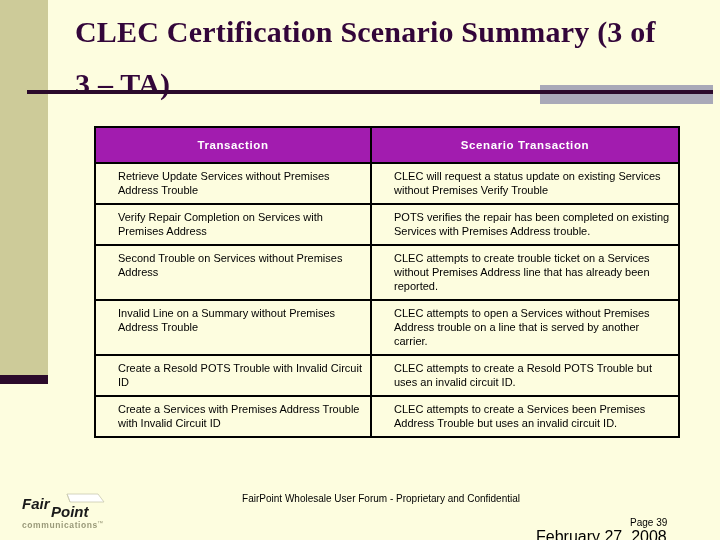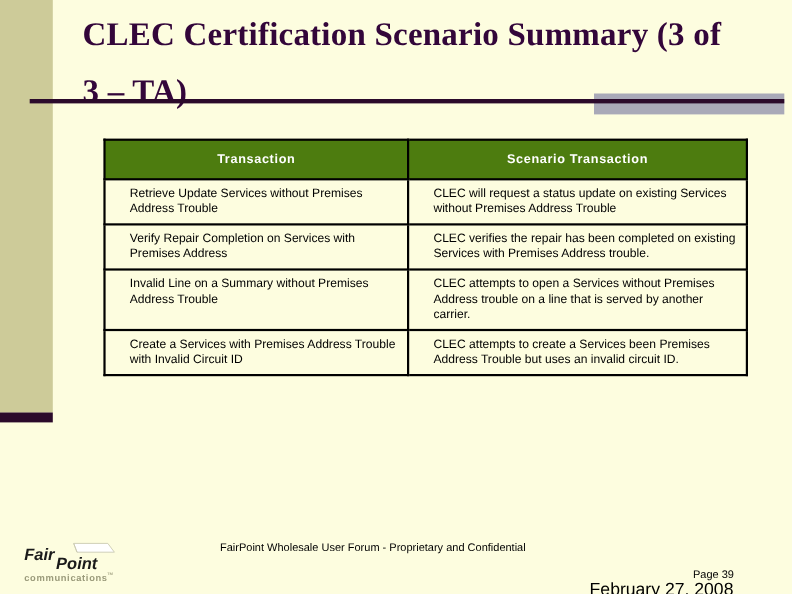--- a/index.html
+++ b/index.html
@@ -78,21 +78,21 @@
     border-collapse: collapse;
     table-layout: fixed;
   }
   .scenario-table th,
   .scenario-table td {
     border: 2px solid #000000;
     vertical-align: top;
     padding: 5px 6px 6px 22px;
   }
   .scenario-table th {
-    background: #4d7c0f;
+    background: #a21caf;
     color: #ffffff;
     font-size: 11.5px;
     font-weight: bold;
     text-align: center;
     letter-spacing: 0.6px;
     height: 34px;
     vertical-align: middle;
     padding: 0 4px;
   }
   .scenario-table td {
@@ -103,21 +103,21 @@
   }
   .col-transaction { width: 266px; }
   .col-description { width: 298px; }
 
   
   .footer-center {
     position: absolute;
     left: 200px;
     top: 492px;
     width: 320px;
-    text-align: left;
+    text-align: right;
     font-size: 10px;
     line-height: 14px;
     color: #000000;
   }
   .footer-date {
     position: absolute;
     left: 536px;
     top: 492px;
     font-size: 16px;
     color: #000000;
@@ -156,29 +156,37 @@
 <table class="scenario-table">
   <thead>
     <tr>
       <th class="col-transaction">Transaction</th>
       <th class="col-description">Scenario Transaction</th>
     </tr>
   </thead>
   <tbody id="table-body">
       <tr>
         <td class="col-transaction">Retrieve Update Services without Premises Address Trouble</td>
-        <td class="col-description">CLEC will request a status update on existing Services without Premises Address Trouble</td>
+        <td class="col-description">CLEC will request a status update on existing Services without Premises Verify Trouble</td>
       </tr>
       <tr>
         <td class="col-transaction">Verify Repair Completion on Services with Premises Address</td>
-        <td class="col-description">CLEC verifies the repair has been completed on existing Services with Premises Address trouble.</td>
+        <td class="col-description">POTS verifies the repair has been completed on existing Services with Premises Address trouble.</td>
+      </tr>
+      <tr>
+        <td class="col-transaction">Second Trouble on Services without Premises Address</td>
+        <td class="col-description">CLEC attempts to create trouble ticket on a Services without Premises Address line that has already been reported.</td>
       </tr>
       <tr>
         <td class="col-transaction">Invalid Line on a Summary without Premises Address Trouble</td>
         <td class="col-description">CLEC attempts to open a Services without Premises Address trouble on a line that is served by another carrier.</td>
+      </tr>
+      <tr>
+        <td class="col-transaction">Create a Resold POTS Trouble with Invalid Circuit ID</td>
+        <td class="col-description">CLEC attempts to create a Resold POTS Trouble but uses an invalid circuit ID.</td>
       </tr>
       <tr>
         <td class="col-transaction">Create a Services with Premises Address Trouble with Invalid Circuit ID</td>
         <td class="col-description">CLEC attempts to create a Services been Premises Address Trouble but uses an invalid circuit ID.</td>
       </tr>
     </tbody>
 </table>
 
 <div class="footer-center">FairPoint Wholesale User Forum - Proprietary and Confidential</div>
 <div class="footer-date">February 27, 2008</div>

